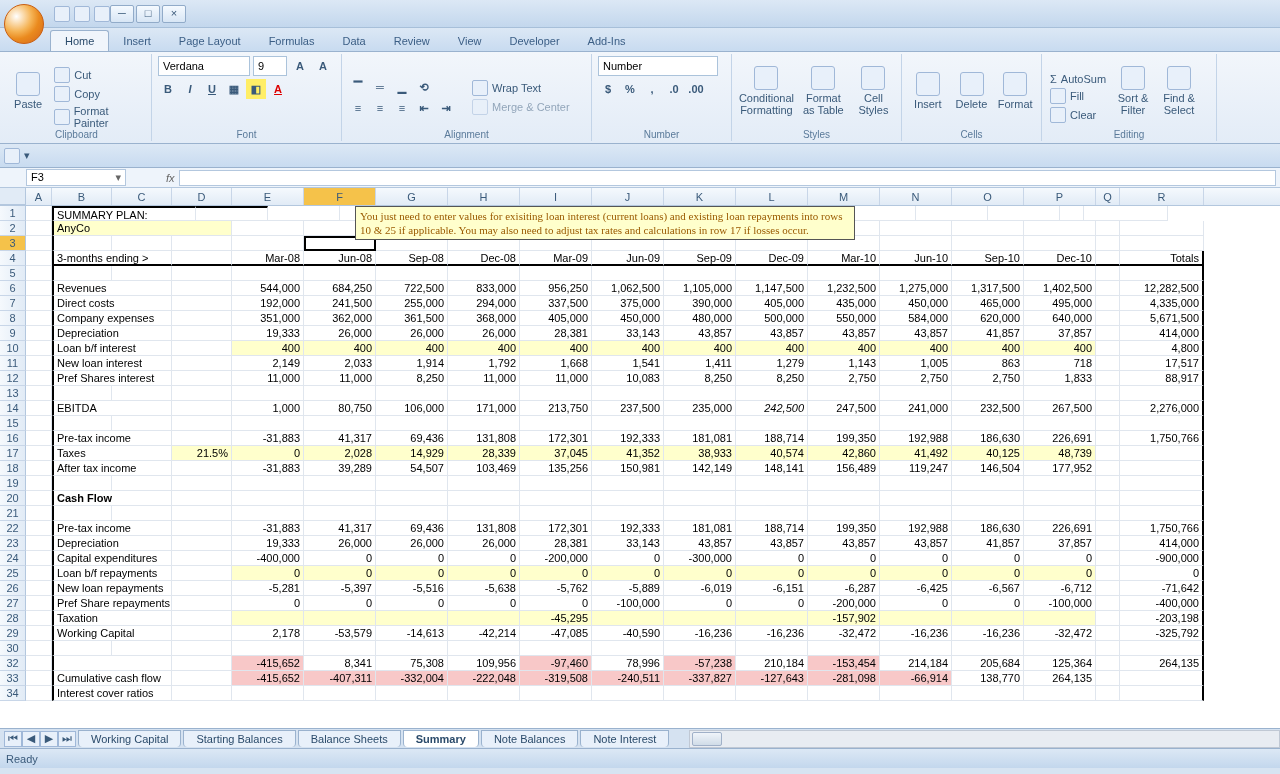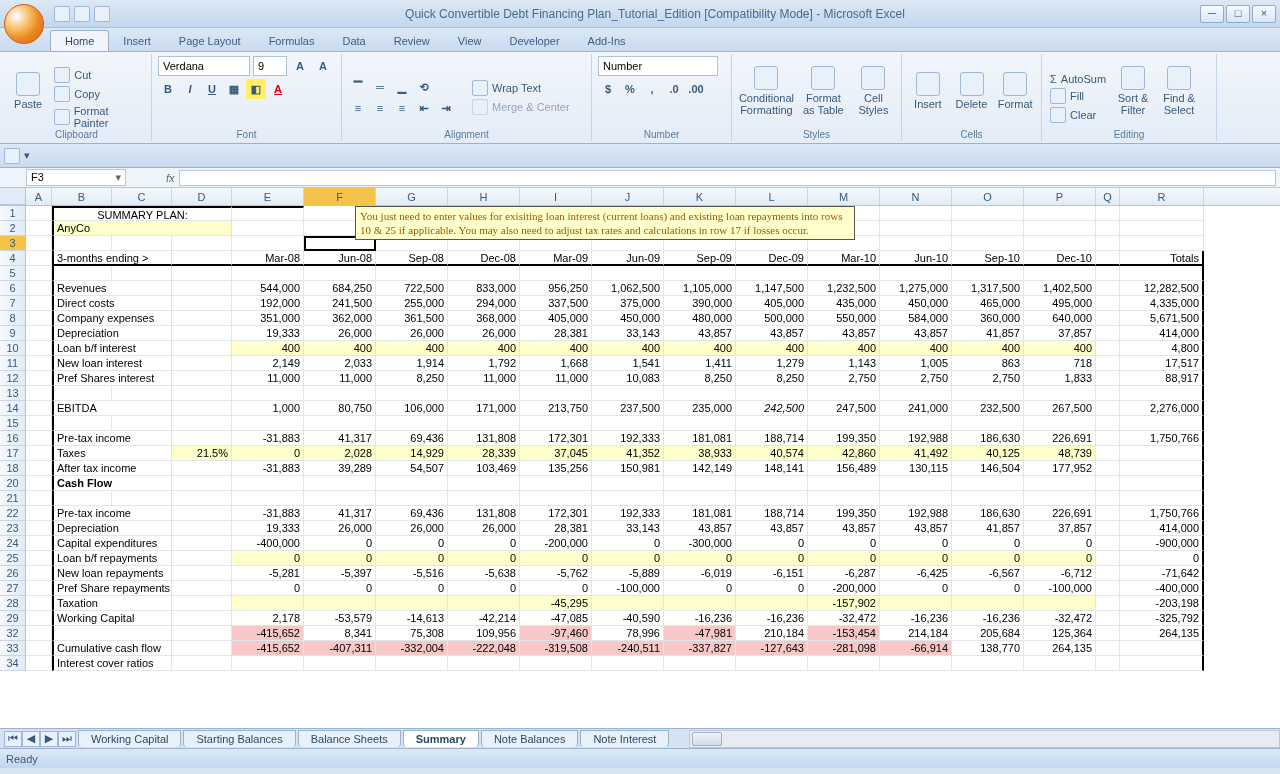--- a/index.html
+++ b/index.html
@@ -64,21 +64,20 @@
 </head>
 <body>
 
 <div class="office-btn"></div>
 <div class="titlebar">
   <div class="qat">
     <span class="qat-icon"></span>
     <span class="qat-icon"></span>
     <span class="qat-icon"></span>
   </div>
-  <div class="title-text">Quick Convertible Debt Financing Plan_Tutorial_Edition  [Compatibility Mode] - Microsoft Excel</div>
   <div class="win-btns">
     <div class="win-btn">─</div>
     <div class="win-btn">□</div>
     <div class="win-btn">×</div>
   </div>
 </div>
 
 <div class="ribbon-tabs" id="ribbon-tabs">
     <div class="rtab active">Home</div>
     <div class="rtab">Insert</div>
@@ -289,21 +288,21 @@
       <div class="ch" style="width: 72px;">N</div>
       <div class="ch" style="width: 72px;">O</div>
       <div class="ch" style="width: 72px;">P</div>
       <div class="ch" style="width: 24px;">Q</div>
       <div class="ch" style="width: 84px;">R</div>
     </div>
   <div class="grid-body" id="grid-body">
       <div class="grow">
         <div class="row-hdr">1</div>
         <div class="cell " style="width: 26px;"></div>
-        <div class="cell label border-thick-top border-thick-left" style="width: 180px; text-align: center;">SUMMARY PLAN:</div>
+        <div class="cell label border-thick-top border-thick-left" style="width: 144px;">SUMMARY PLAN:</div>
         <div class="cell border-thick-top" style="width: 72px;"></div>
         <div class="cell " style="width: 72px;"></div>
         <div class="cell " style="width: 72px;"></div>
         <div class="cell " style="width: 72px;"></div>
         <div class="cell " style="width: 72px;"></div>
         <div class="cell " style="width: 72px;"></div>
         <div class="cell " style="width: 72px;"></div>
         <div class="cell " style="width: 72px;"></div>
         <div class="cell " style="width: 72px;"></div>
         <div class="cell " style="width: 72px;"></div>
@@ -441,21 +440,21 @@
         <div class="cell r" style="width: 72px;">351,000</div>
         <div class="cell r" style="width: 72px;">362,000</div>
         <div class="cell r" style="width: 72px;">361,500</div>
         <div class="cell r" style="width: 72px;">368,000</div>
         <div class="cell r" style="width: 72px;">405,000</div>
         <div class="cell r" style="width: 72px;">450,000</div>
         <div class="cell r" style="width: 72px;">480,000</div>
         <div class="cell r" style="width: 72px;">500,000</div>
         <div class="cell r" style="width: 72px;">550,000</div>
         <div class="cell r" style="width: 72px;">584,000</div>
-        <div class="cell r" style="width: 72px;">360,000</div>
+        <div class="cell r" style="width: 72px;">620,000</div>
         <div class="cell r" style="width: 72px;">640,000</div>
         <div class="cell " style="width: 24px;"></div>
         <div class="cell r border-thick-right" style="width: 84px;">5,671,500</div>
       </div>
       <div class="grow">
         <div class="row-hdr">9</div>
         <div class="cell " style="width: 26px;"></div>
         <div class="cell label border-thick-left" style="width: 120px;">Depreciation</div>
         <div class="cell " style="width: 60px;"></div>
         <div class="cell r" style="width: 72px;">19,333</div>
@@ -642,25 +641,46 @@
         <div class="cell " style="width: 60px;"></div>
         <div class="cell r" style="width: 72px;">-31,883</div>
         <div class="cell r" style="width: 72px;">39,289</div>
         <div class="cell r" style="width: 72px;">54,507</div>
         <div class="cell r" style="width: 72px;">103,469</div>
         <div class="cell r" style="width: 72px;">135,256</div>
         <div class="cell r" style="width: 72px;">150,981</div>
         <div class="cell r" style="width: 72px;">142,149</div>
         <div class="cell r" style="width: 72px;">148,141</div>
         <div class="cell r" style="width: 72px;">156,489</div>
-        <div class="cell r" style="width: 72px;">130,115</div>
+        <div class="cell r" style="width: 72px;">119,247</div>
         <div class="cell r" style="width: 72px;">146,504</div>
         <div class="cell r" style="width: 72px;">177,952</div>
         <div class="cell " style="width: 24px;"></div>
         <div class="cell r border-thick-right" style="width: 84px;"></div>
+      </div>
+      <div class="grow">
+        <div class="row-hdr">19</div>
+        <div class="cell " style="width: 26px;"></div>
+        <div class="cell border-thick-left" style="width: 60px;"></div>
+        <div class="cell " style="width: 60px;"></div>
+        <div class="cell " style="width: 60px;"></div>
+        <div class="cell " style="width: 72px;"></div>
+        <div class="cell " style="width: 72px;"></div>
+        <div class="cell " style="width: 72px;"></div>
+        <div class="cell " style="width: 72px;"></div>
+        <div class="cell " style="width: 72px;"></div>
+        <div class="cell " style="width: 72px;"></div>
+        <div class="cell " style="width: 72px;"></div>
+        <div class="cell " style="width: 72px;"></div>
+        <div class="cell " style="width: 72px;"></div>
+        <div class="cell " style="width: 72px;"></div>
+        <div class="cell " style="width: 72px;"></div>
+        <div class="cell " style="width: 72px;"></div>
+        <div class="cell " style="width: 24px;"></div>
+        <div class="cell border-thick-right" style="width: 84px;"></div>
       </div>
       <div class="grow">
         <div class="row-hdr">20</div>
         <div class="cell " style="width: 26px;"></div>
         <div class="cell label border-thick-left bold" style="width: 120px;">Cash Flow</div>
         <div class="cell " style="width: 60px;"></div>
         <div class="cell r" style="width: 72px;"></div>
         <div class="cell r" style="width: 72px;"></div>
         <div class="cell r" style="width: 72px;"></div>
         <div class="cell r" style="width: 72px;"></div>
@@ -850,31 +870,52 @@
         <div class="cell r" style="width: 72px;">-16,236</div>
         <div class="cell r" style="width: 72px;">-16,236</div>
         <div class="cell r" style="width: 72px;">-32,472</div>
         <div class="cell r" style="width: 72px;">-16,236</div>
         <div class="cell r" style="width: 72px;">-16,236</div>
         <div class="cell r" style="width: 72px;">-32,472</div>
         <div class="cell " style="width: 24px;"></div>
         <div class="cell r border-thick-right" style="width: 84px;">-325,792</div>
       </div>
       <div class="grow">
+        <div class="row-hdr">30</div>
+        <div class="cell " style="width: 26px;"></div>
+        <div class="cell border-thick-left" style="width: 60px;"></div>
+        <div class="cell " style="width: 60px;"></div>
+        <div class="cell " style="width: 60px;"></div>
+        <div class="cell " style="width: 72px;"></div>
+        <div class="cell " style="width: 72px;"></div>
+        <div class="cell " style="width: 72px;"></div>
+        <div class="cell " style="width: 72px;"></div>
+        <div class="cell " style="width: 72px;"></div>
+        <div class="cell " style="width: 72px;"></div>
+        <div class="cell " style="width: 72px;"></div>
+        <div class="cell " style="width: 72px;"></div>
+        <div class="cell " style="width: 72px;"></div>
+        <div class="cell " style="width: 72px;"></div>
+        <div class="cell " style="width: 72px;"></div>
+        <div class="cell " style="width: 72px;"></div>
+        <div class="cell " style="width: 24px;"></div>
+        <div class="cell border-thick-right" style="width: 84px;"></div>
+      </div>
+      <div class="grow">
         <div class="row-hdr">32</div>
         <div class="cell " style="width: 26px;"></div>
         <div class="cell label border-thick-left" style="width: 120px;"></div>
         <div class="cell " style="width: 60px;"></div>
         <div class="cell r pink" style="width: 72px;">-415,652</div>
         <div class="cell r" style="width: 72px;">8,341</div>
         <div class="cell r" style="width: 72px;">75,308</div>
         <div class="cell r" style="width: 72px;">109,956</div>
         <div class="cell r pink" style="width: 72px;">-97,460</div>
         <div class="cell r" style="width: 72px;">78,996</div>
-        <div class="cell r pink" style="width: 72px;">-47,981</div>
+        <div class="cell r pink" style="width: 72px;">-57,238</div>
         <div class="cell r" style="width: 72px;">210,184</div>
         <div class="cell r pink" style="width: 72px;">-153,454</div>
         <div class="cell r" style="width: 72px;">214,184</div>
         <div class="cell r" style="width: 72px;">205,684</div>
         <div class="cell r" style="width: 72px;">125,364</div>
         <div class="cell " style="width: 24px;"></div>
         <div class="cell r border-thick-right" style="width: 84px;">264,135</div>
       </div>
       <div class="grow">
         <div class="row-hdr">33</div>

